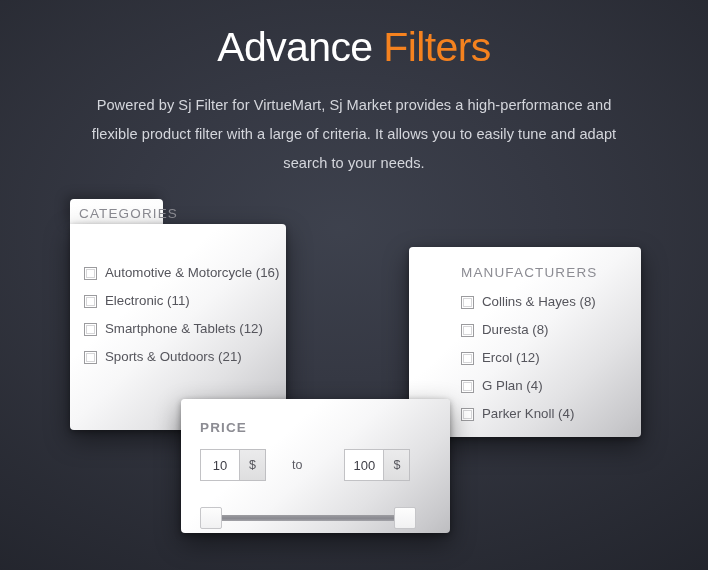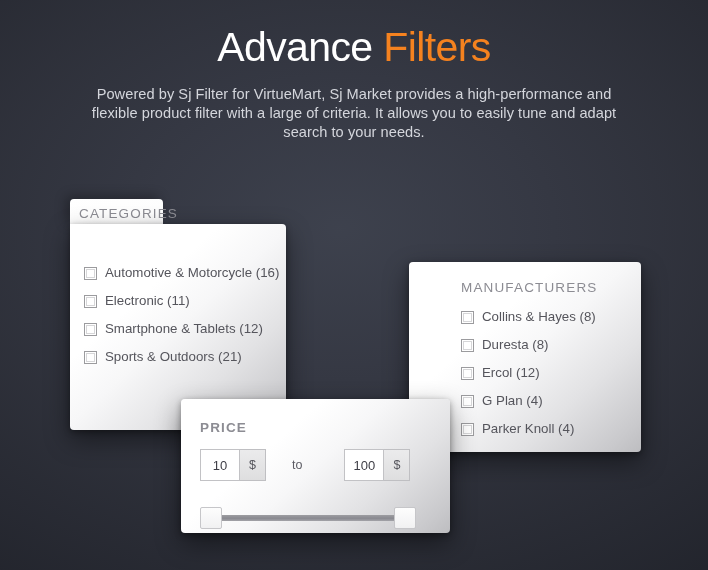--- a/index.html
+++ b/index.html
@@ -47,24 +47,24 @@
     margin-top: 22px;
     font-size: 41px;
     font-weight: normal;
     letter-spacing: -0.6px;
     color: #ffffff;
     line-height: 1.25;
   }
   #page-title .accent { color: #f5821f; }
 
   #page-subtitle {
-    margin: 12px auto 0 auto;
+    margin: 18px auto 0 auto;
     width: 540px;
     font-size: 14.6px;
-    line-height: 19px;
+    line-height: 29px;
     color: #d4d6dc;
     letter-spacing: 0.05px;
   }
 
   
   .panel {
     position: absolute;
     background: linear-gradient(138deg,
         #ffffff 0%,
         #ffffff 34%,
@@ -129,21 +129,21 @@
     top: 224px;
     width: 216px;
     height: 206px;
     border-radius: 0 4px 4px 4px;
     padding: 35px 0 0 14px;
   }
 
   
   #manufacturers-panel {
     left: 409px;
-    top: 262px;
+    top: 247px;
     width: 232px;
     height: 190px;
     padding: 18px 0 0 52px;
   }
   #manufacturers-panel .panel-title { display: block; margin-bottom: 8px; }
 
   
   #price-panel {
     left: 181px;
     top: 399px;

